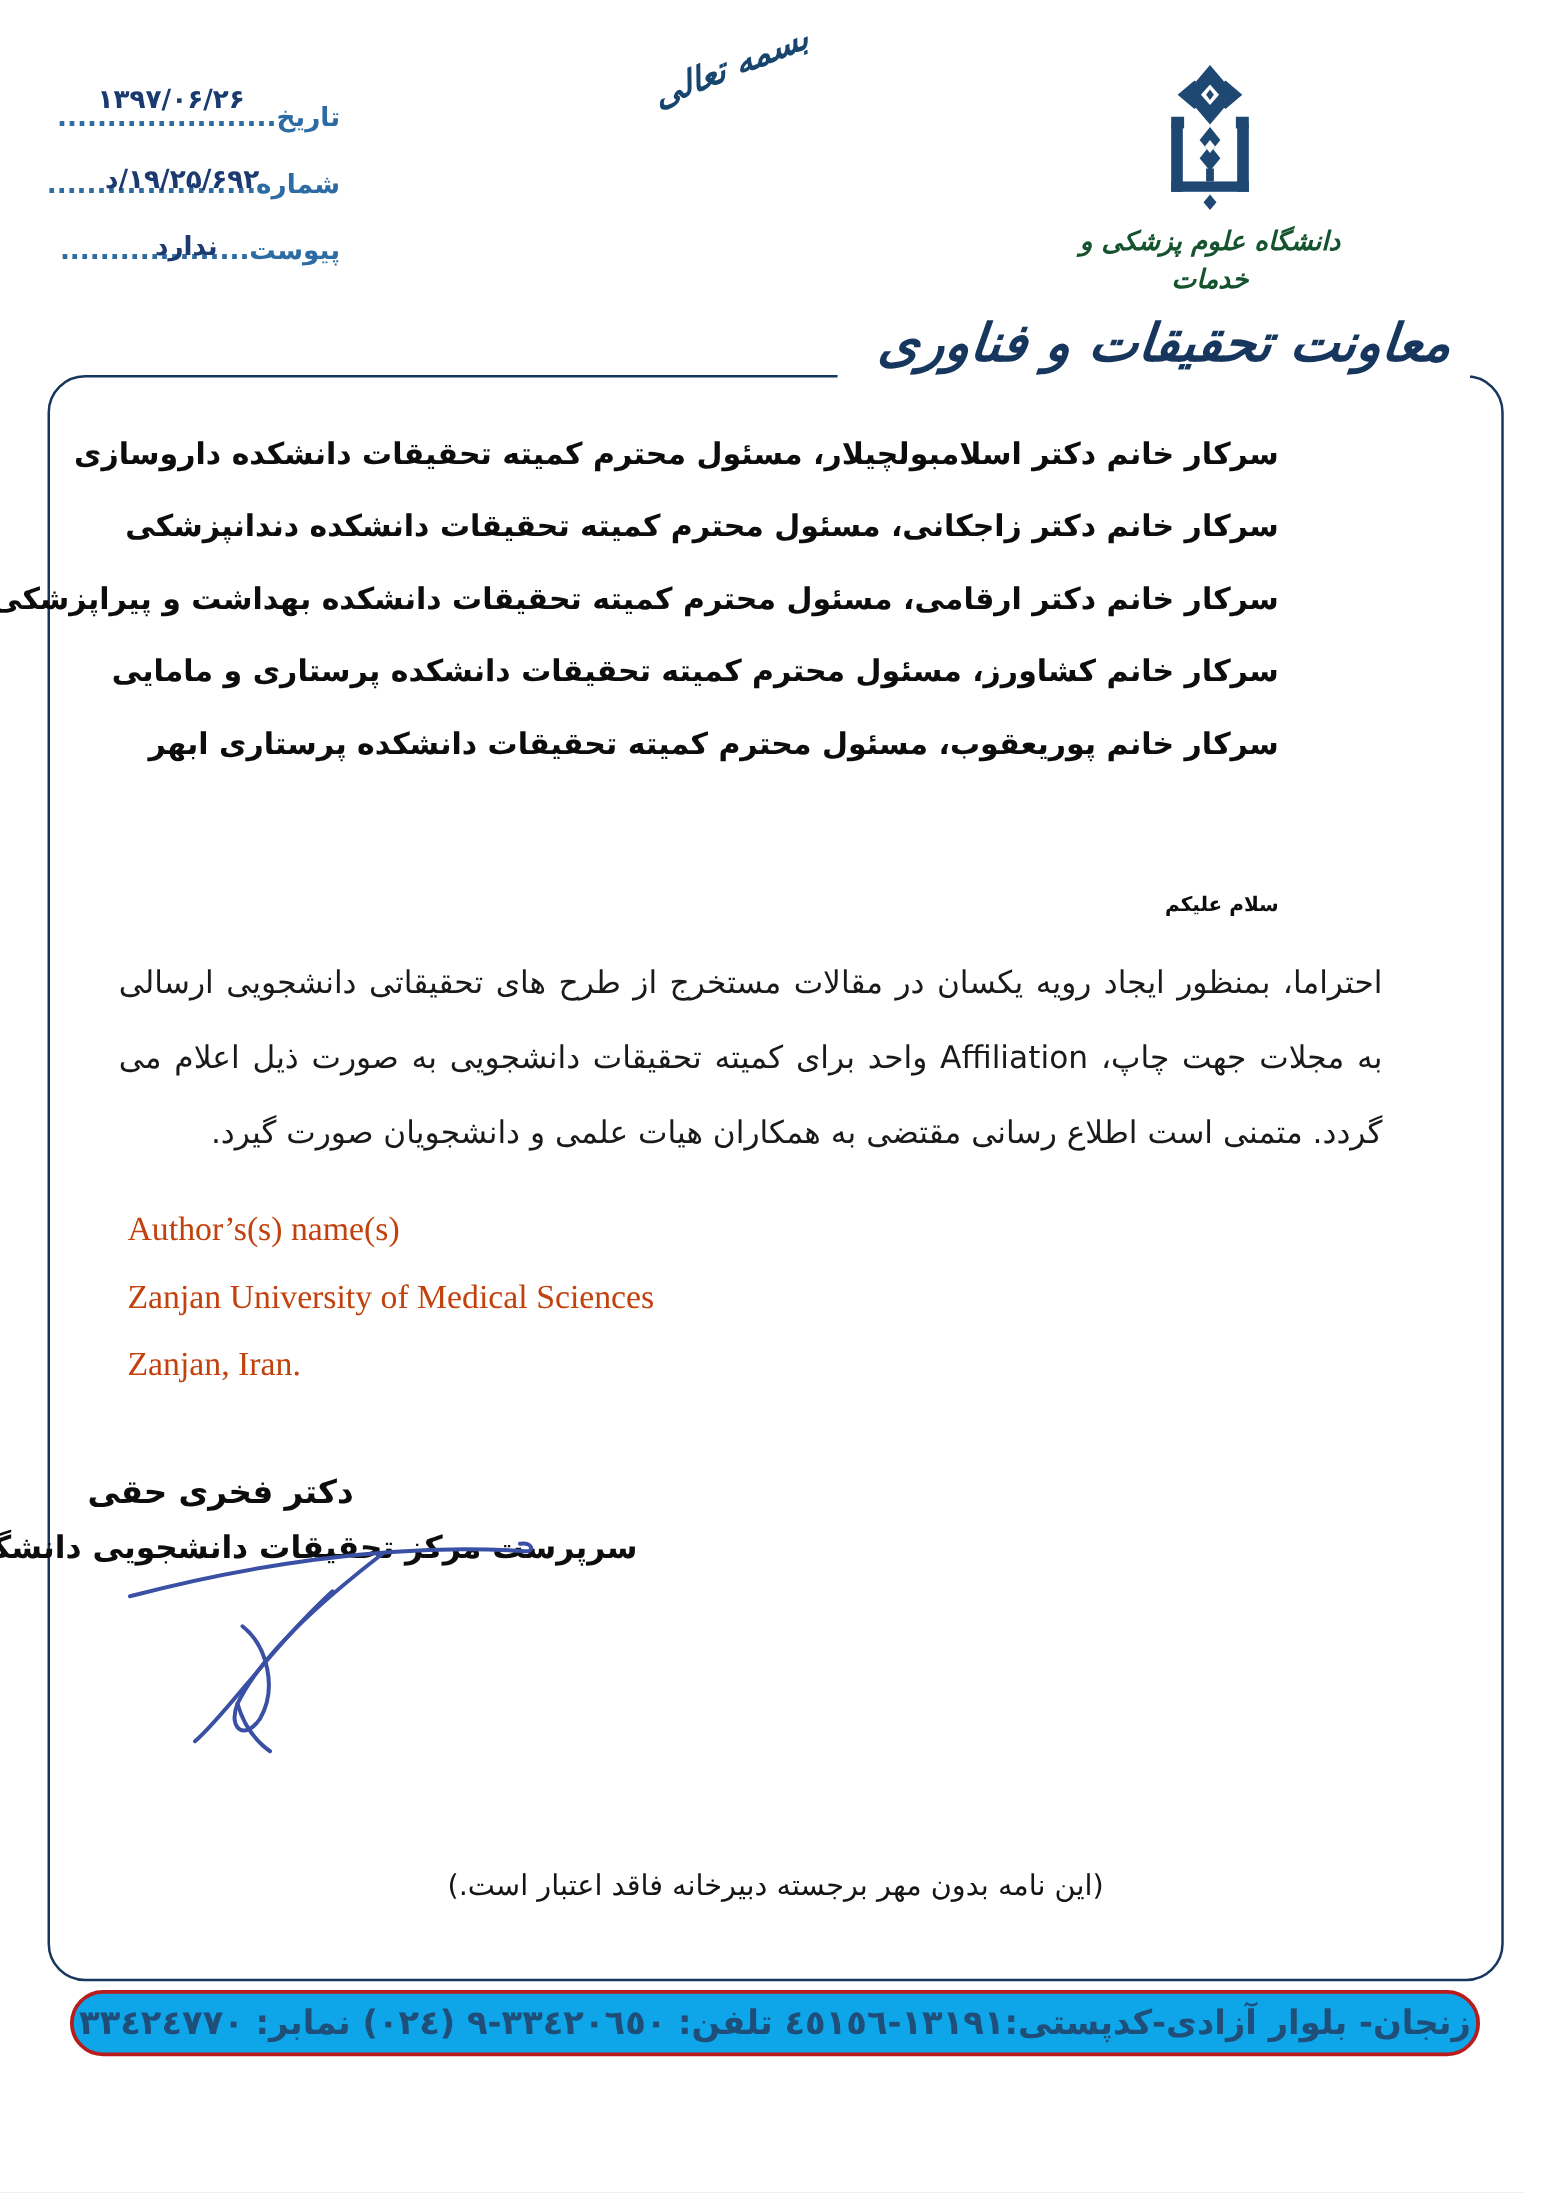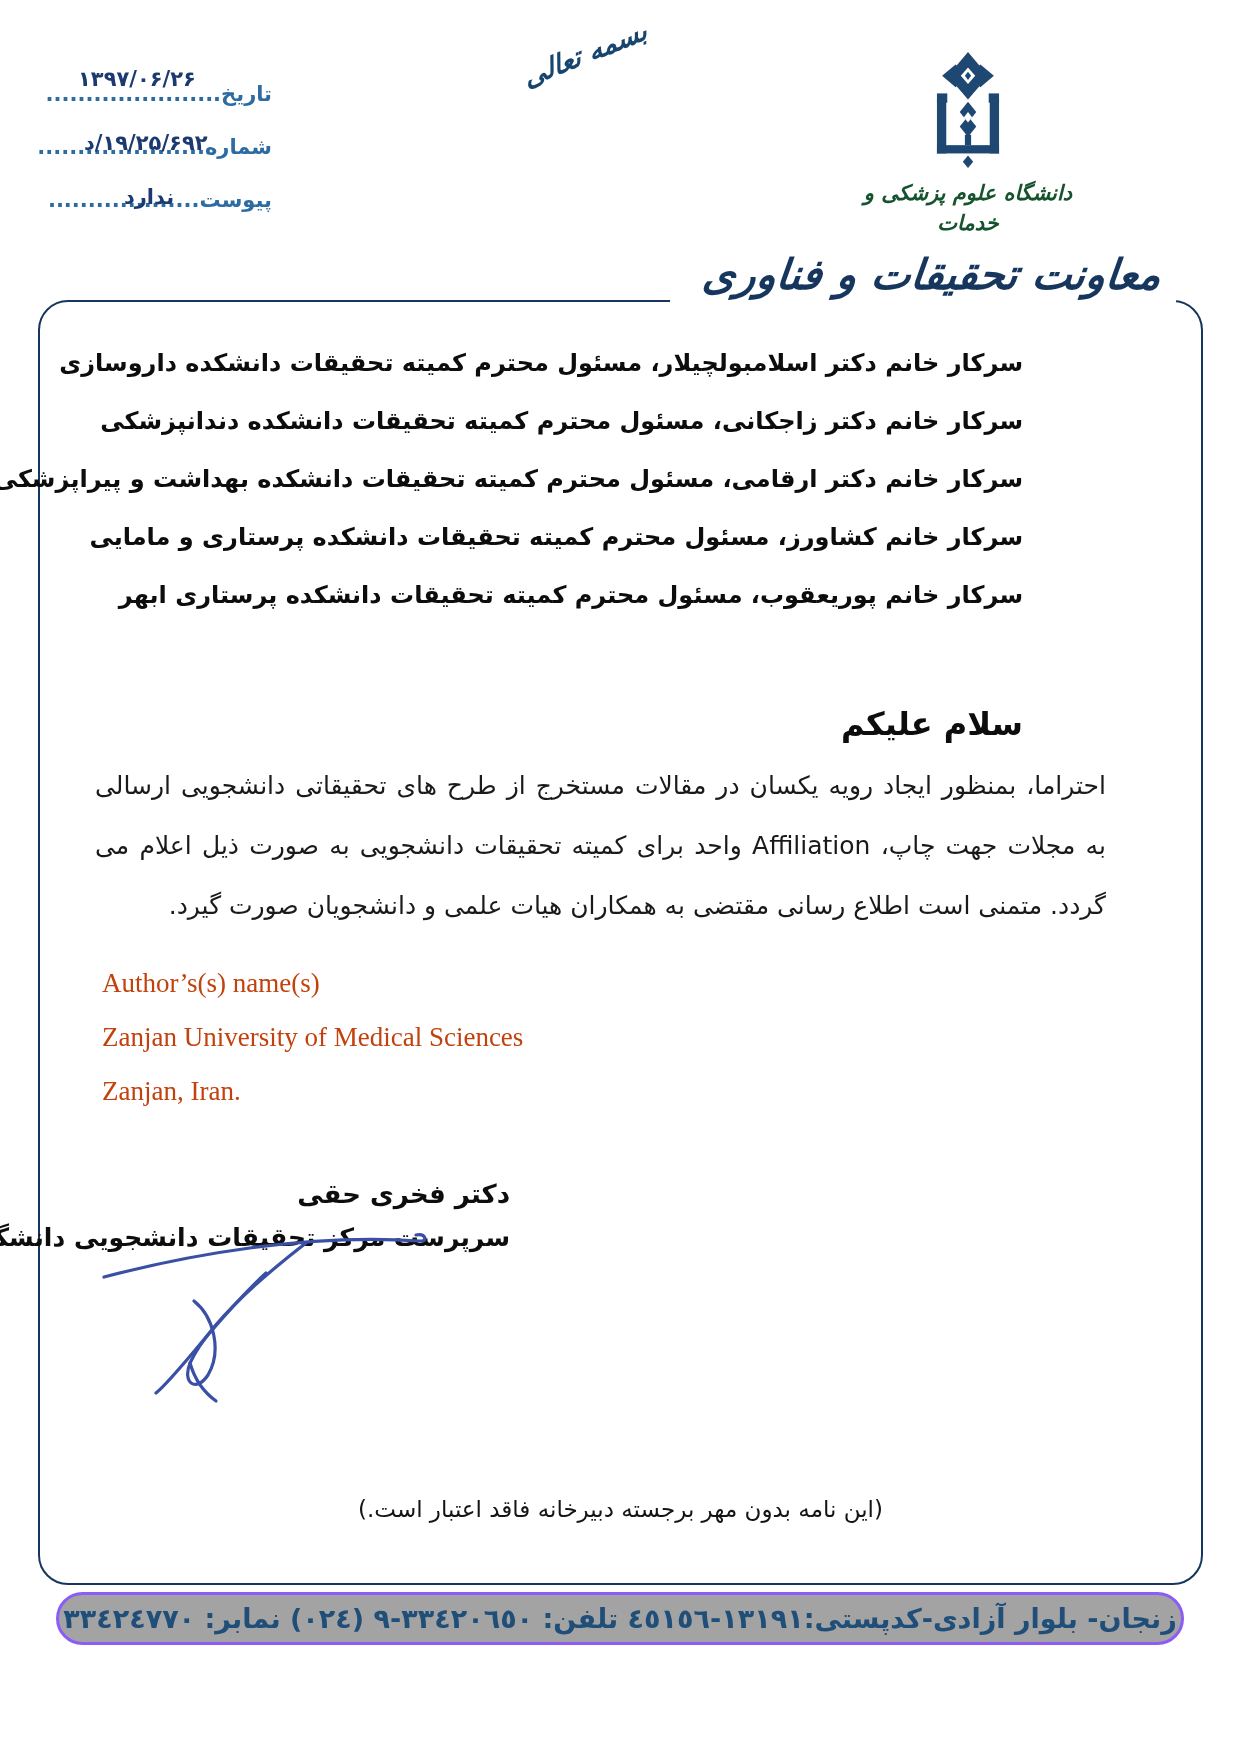--- a/index.html
+++ b/index.html
@@ -38,44 +38,44 @@
   .letter-title {
     position:absolute; top:-60px; right:22px; height:62px; line-height:66px;
     background:#ffffff; padding:0 18px 0 30px;
     color:#17365d; font-size:42px; font-weight:bold; font-style:italic;
     transform:skewX(-6deg); white-space:nowrap;
   }
 
   .addressees { margin:32px 178px 0 40px; }
   .addressee-line { font-size:24px; font-weight:bold; line-height:58px; color:#0d0d0d; white-space:nowrap; }
 
-  .greeting { margin:80px 178px 0 0; font-size:32px; font-weight:bold; line-height:40px; color:#0d0d0d; }
+  .greeting { margin:80px 178px 0 0; font-size:16px; font-weight:bold; line-height:40px; color:#0d0d0d; }
 
   .body-par {
     margin:12px 95px 0 55px; font-size:25px; line-height:60px; color:#1a1a1a;
     text-align:justify; text-align-last:right;
   }
 
   .english-block {
     direction:ltr; text-align:left; margin:20px 0 0 62px;
     font-family:"Liberation Serif","DejaVu Serif",serif;
     font-size:27px; line-height:54px; color:#c2410c;
   }
 
-  .sig-block { position:relative; width:440px; margin:55px auto 0 30px; text-align:right; }
+  .sig-block { position:relative; width:440px; margin:55px auto 0 30px; text-align:left; }
   .sig-name { font-size:26px; font-weight:bold; line-height:42px; color:#0d0d0d; }
   .sig-title { font-size:25px; font-weight:bold; line-height:46px; color:#0d0d0d; white-space:nowrap; }
   .sig-svg { position:absolute; top:52px; left:28px; pointer-events:none; }
 
   .stamp-note { margin-top:228px; text-align:center; font-size:23px; line-height:40px; color:#141414; }
 
   
   .footer { position:absolute; left:56px; top:1592px; width:1128px; }
   .footer-pill {
-    direction:rtl; border:3px solid #8b5cf6; border-radius:28px; background:#a3a3a3;
+    direction:rtl; border:3px solid #b91c1c; border-radius:28px; background:#0ea5e9;
     height:53px; line-height:47px; text-align:center;
     color:#1f4e79; font-size:27px; font-weight:bold; white-space:nowrap;
   }
   .footer-pill + .footer-pill { margin-top:2px; }
 </style>
 </head>
 <body>
 
 <div class="page">
 

